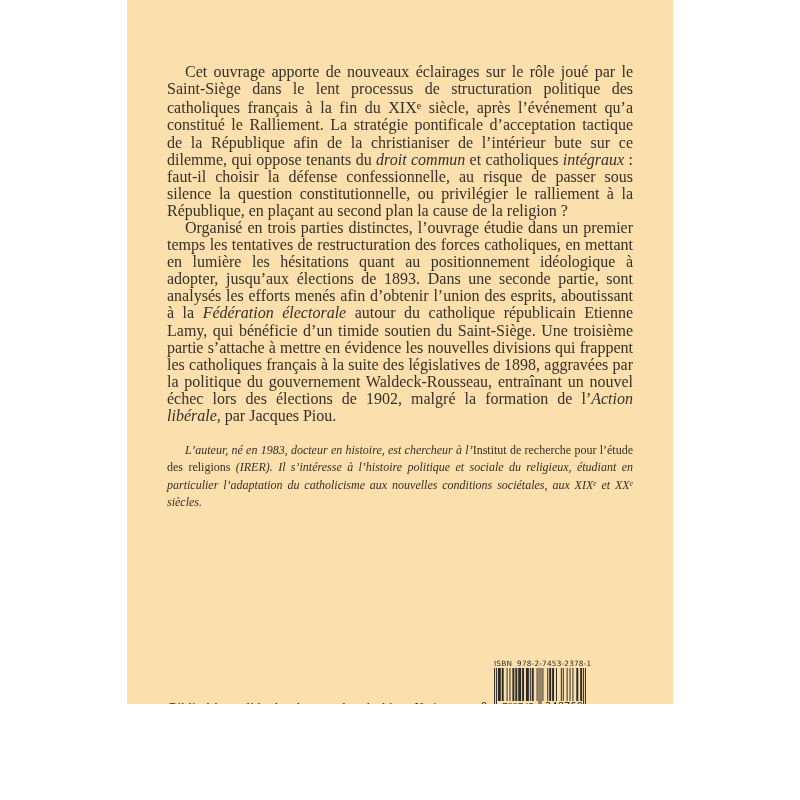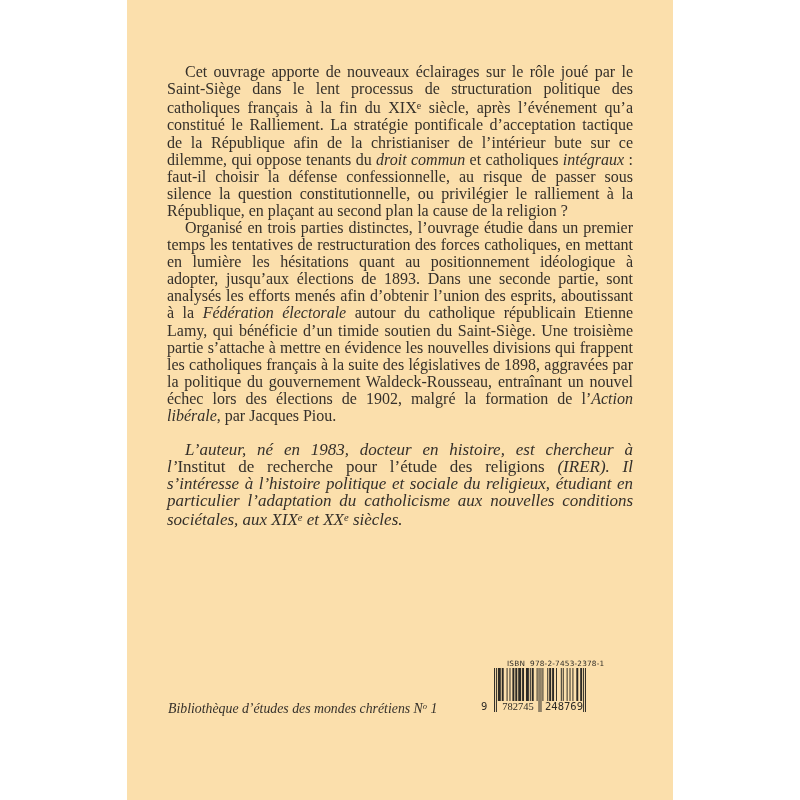--- a/index.html
+++ b/index.html
@@ -1,19 +1,19 @@
 <!DOCTYPE html>
 <html><head>
 <meta charset="utf-8">
 <style>
   html, body { margin: 0; padding: 0; }
   .page {
     position: relative;
     width: 800px;
-    height: 800px;
+    height: 704px;
     background: #ffffff;
     overflow: hidden;
     font-family: "Liberation Serif", "DejaVu Serif", serif;
   }
   .cover {
     position: absolute;
     left: 127px;
     top: 0;
     width: 546px;
     height: 800px;
@@ -31,21 +31,21 @@
     hyphens: none;
   }
   .para {
     margin: 0;
     text-indent: 18px;
   }
   .bio {
     margin: 18px 0 0 0;
     text-indent: 18px;
     font-style: italic;
-    font-size: 17px;
+    font-size: 12px;
     line-height: 16.9px;
   }
   .seg-r { font-style: normal; }
   .seg-i { font-style: italic; }
   .seg-sup { font-style: normal; font-size: 0.62em; vertical-align: 0.42em; }
   .seg-isup { font-style: italic; font-size: 0.62em; vertical-align: 0.42em; }
   .bio .seg-r { font-style: normal; }
   .collection {
     position: absolute;
     left: 41px;
@@ -56,21 +56,21 @@
     white-space: nowrap;
   }
   .barcode {
     position: absolute;
     left: 354px;
     top: 659px;
     width: 112px;
     color: #2d2a25;
   }
   .isbn-label {
-    margin-left: 26px;
+    margin-left: 13px;
     width: 92px;
     text-align: center;
     font-family: "DejaVu Sans", "Liberation Sans", sans-serif;
     font-size: 7.3px;
     letter-spacing: 0.2px;
     white-space: pre;
     line-height: 9px;
   }
   .bars-wrap {
     position: relative;

